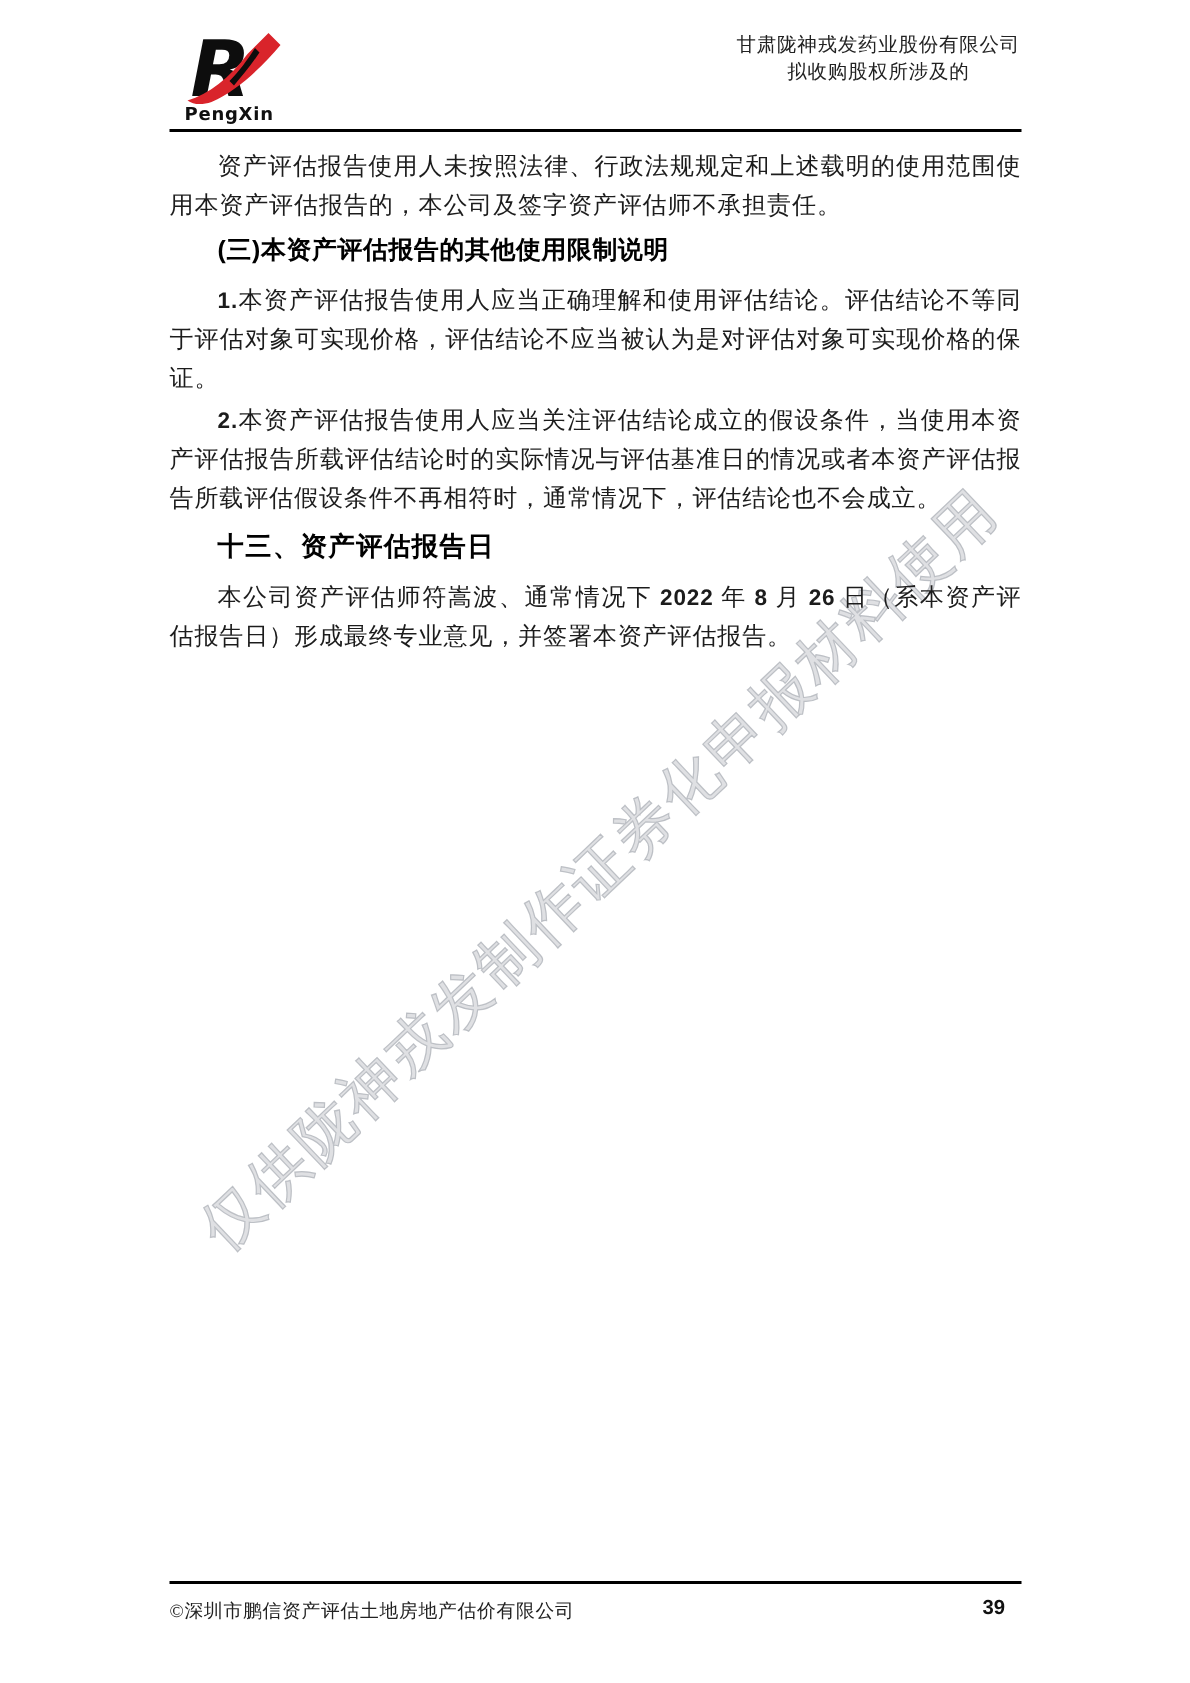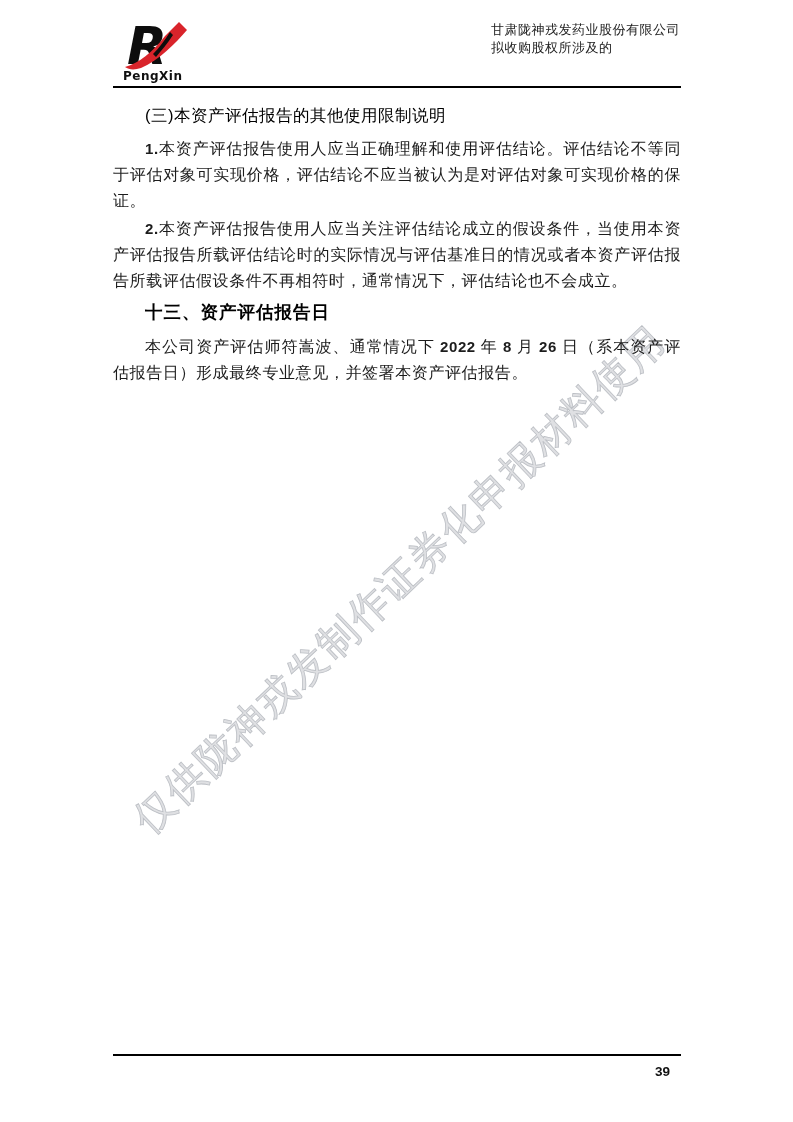--- a/index.html
+++ b/index.html
@@ -29,21 +29,21 @@
     font-size: 12px;
     letter-spacing: 0.5px;
     color: #101010;
     margin-top: -3px;
     white-space: nowrap;
   }
   .header-text {
     position: absolute;
     right: 113px;
     top: 21px;
-    text-align: left;
+    text-align: center;
     font-size: 13px;
     line-height: 17.5px;
     color: #222;
     letter-spacing: 0.5px;
   }
   .header-rule {
     position: absolute;
     left: 113px;
     right: 112px;
     top: 86px;
@@ -68,21 +68,21 @@
     text-indent: 32px;
   }
   .content .num,
   .content .bnum {
     font-family: "Liberation Sans", "DejaVu Sans", sans-serif;
     font-weight: 700;
     font-size: 15px;
   }
   h3.sub-heading {
     font-family: "Liberation Sans", "DejaVu Sans", sans-serif;
-    font-weight: 400;
+    font-weight: 700;
     font-size: 16.5px;
     line-height: 26px;
     margin: 3px 0 8px 0;
     text-indent: 32px;
     color: #000;
     letter-spacing: 0.5px;
   }
   h2.main-heading {
     font-family: Liberation Serif, serif;
     font-weight: 700;
@@ -157,30 +157,32 @@
   </div>
 
   <div class="header-text">
     <div>甘肃陇神戎发药业股份有限公司</div>
     <div>拟收购股权所涉及的</div>
   </div>
 
   <div class="header-rule"></div>
 
   <div class="content">
+    <p>资产评估报告使用人未按照法律、行政法规规定和上述载明的使用范围使用本资产评估报告的，本公司及签字资产评估师不承担责任。</p>
 
     <h3 class="sub-heading">(三)本资产评估报告的其他使用限制说明</h3>
 
     <p><span class="num">1.</span><span>本资产评估报告使用人应当正确理解和使用评估结论。评估结论不等同于评估对象可实现价格，评估结论不应当被认为是对评估对象可实现价格的保证。</span></p>
 
     <p><span class="num">2.</span><span>本资产评估报告使用人应当关注评估结论成立的假设条件，当使用本资产评估报告所载评估结论时的实际情况与评估基准日的情况或者本资产评估报告所载评估假设条件不再相符时，通常情况下，评估结论也不会成立。</span></p>
 
 
     <h2 class="main-heading">十三、资产评估报告日</h2>
 
     <p><span>本公司资产评估师符嵩波、通常情况下 </span><span class="bnum">2022</span><span> 年 </span><span class="bnum">8</span><span> 月 </span><span class="bnum">26</span><span> 日（系本资产评估报告日）形成最终专业意见，并签署本资产评估报告。</span></p>
 
   </div>
 
   <div class="footer-rule"></div>
+  <div class="footer-copy">©深圳市鹏信资产评估土地房地产估价有限公司</div>
   <div class="footer-page">39</div>
 
 </div>
 
 </body></html>

